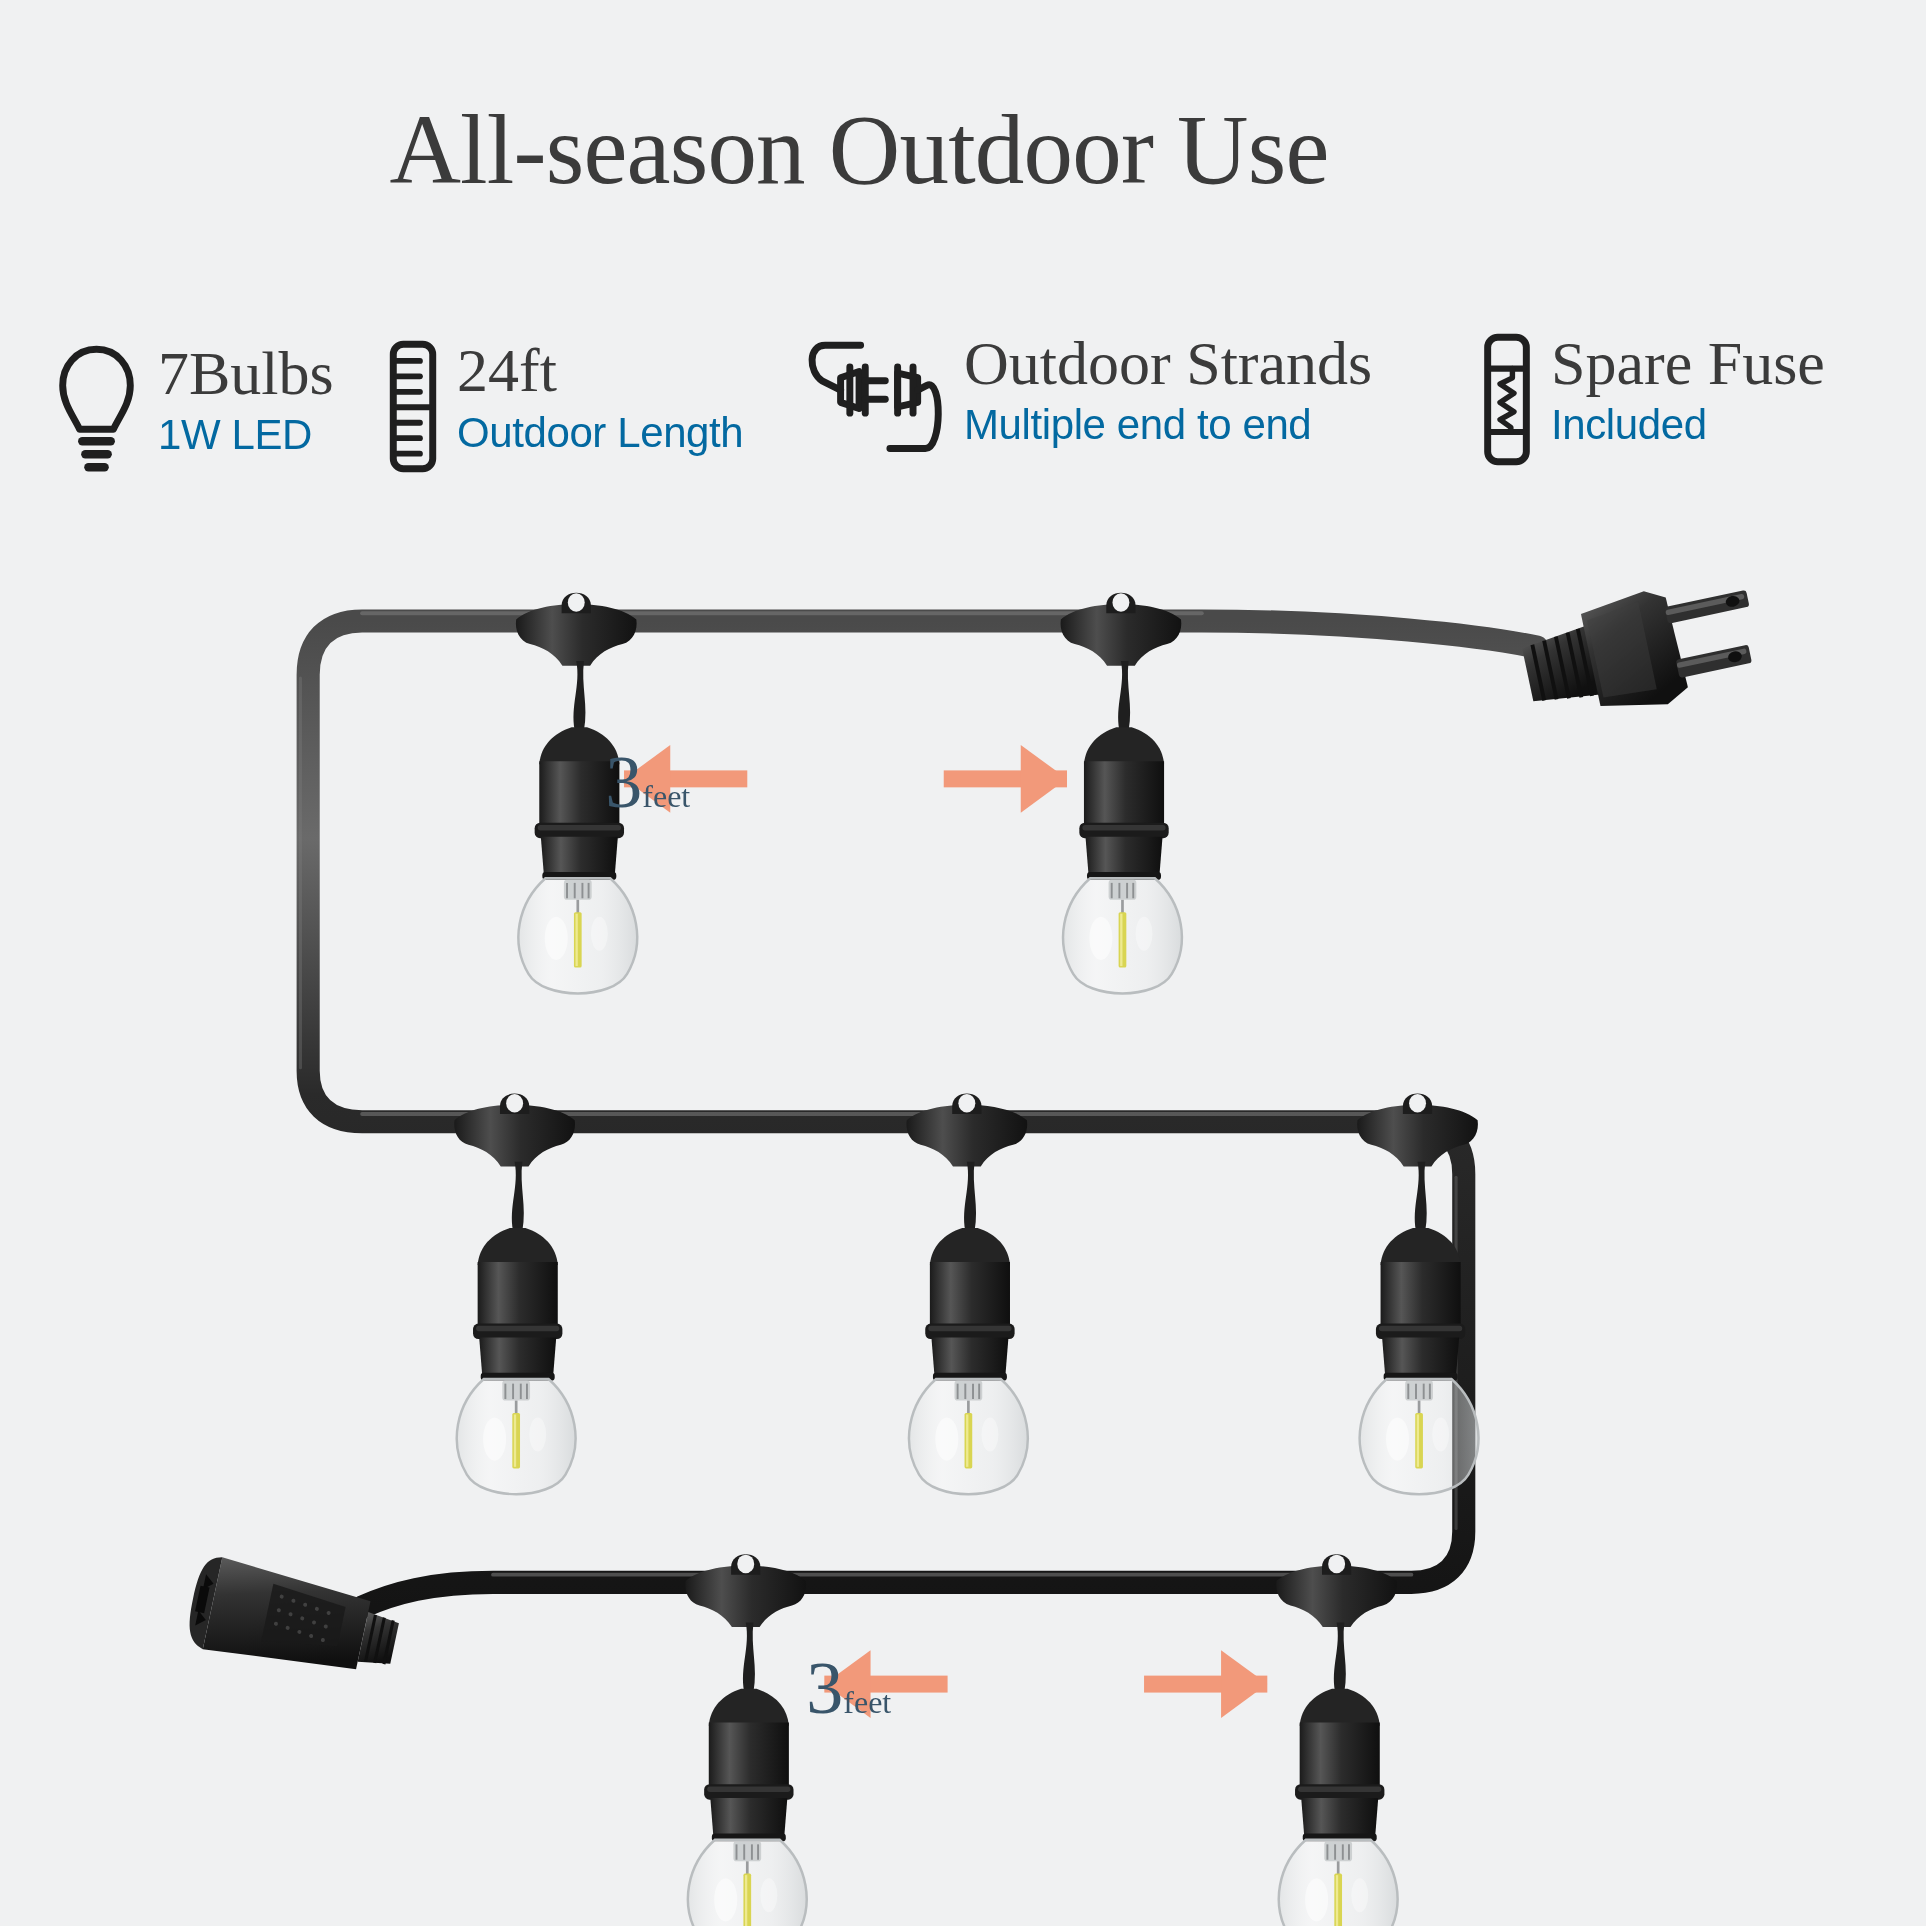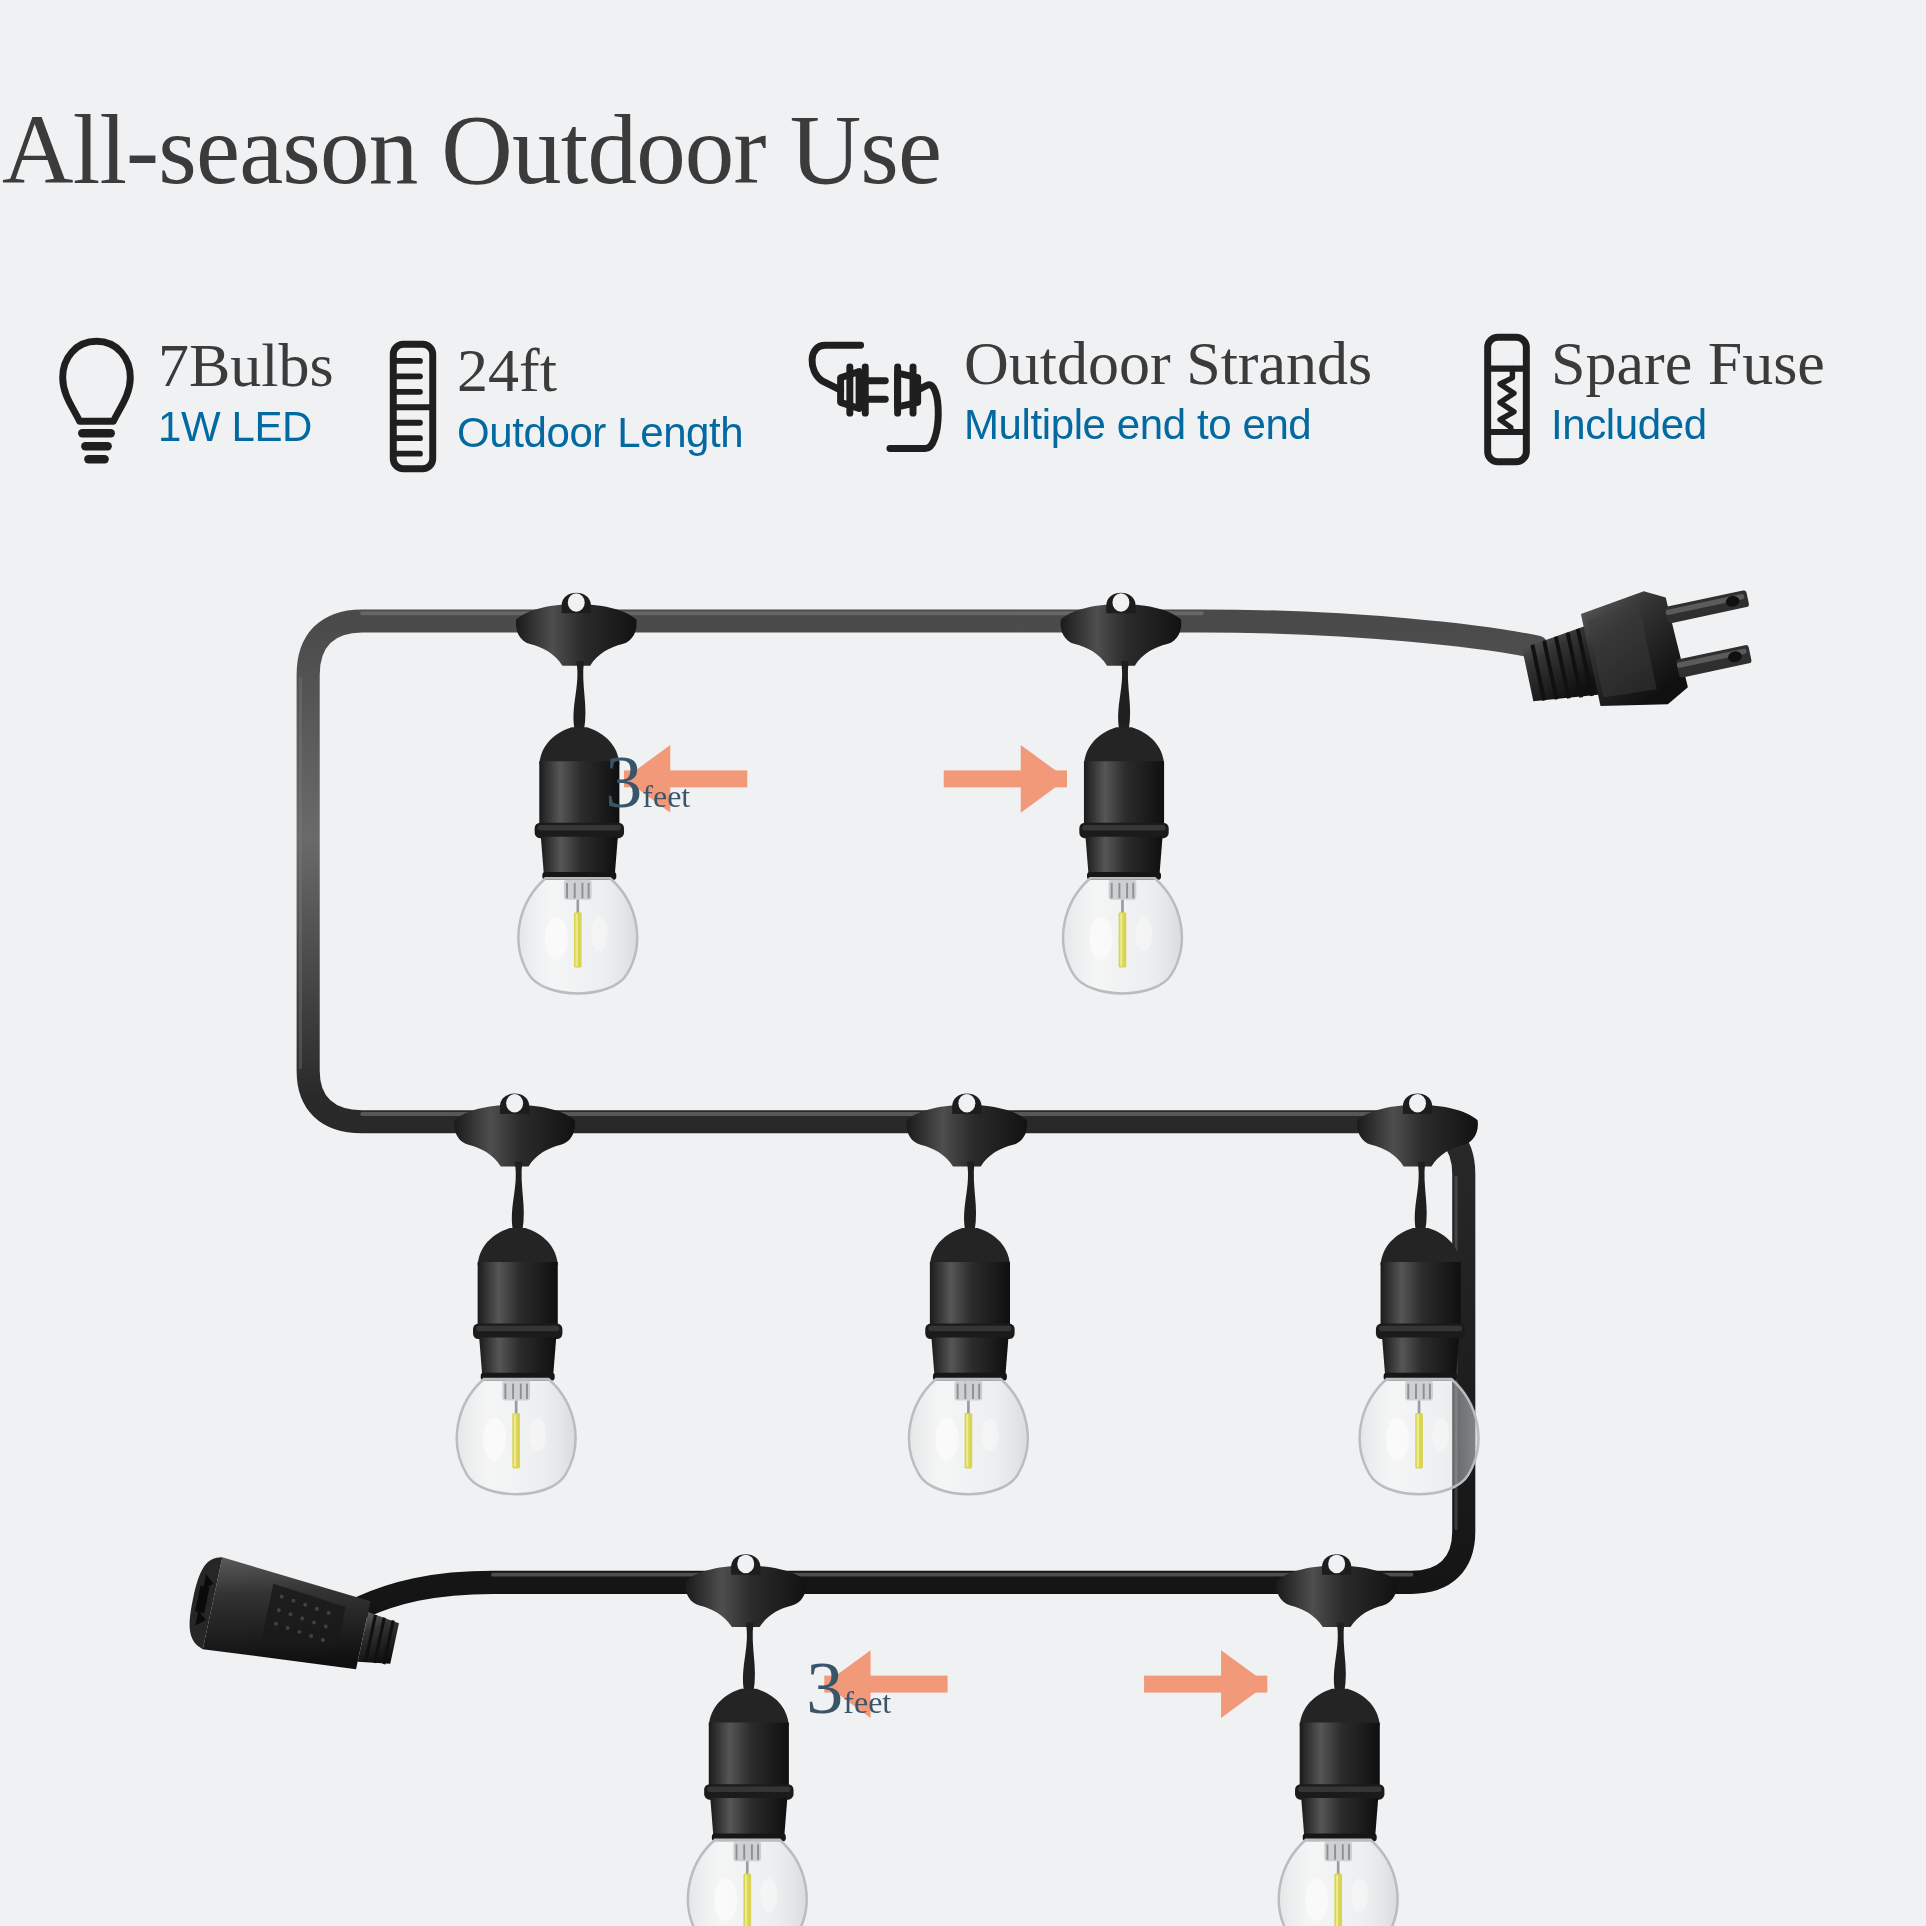--- a/index.html
+++ b/index.html
@@ -13,22 +13,23 @@
     height: 1926px;
     background: #f0f1f2;
     overflow: hidden;
     font-family: "Liberation Sans", sans-serif;
   }
 
   
   #title {
     position: absolute;
     top: 100px;
-    left: 2px;
+    left: 12px;
     width: 1694px;
+    text-align: center;
     font-family: "Liberation Serif", serif;
     font-size: 99px;
     line-height: 1.0;
     color: #3b3b3b;
     letter-spacing: -0.8px;
     font-weight: 400;
   }
 
   
   #features {
@@ -63,21 +64,21 @@
   .feat-sub {
     font-family: "Liberation Sans", sans-serif;
     font-size: 42px;
     line-height: 1.12;
     color: #0369a1;
     white-space: nowrap;
     margin-top: 7.7px;
     letter-spacing: -0.4px;
   }
 
-  #feature-0 { left: 55px;   top: 4px; }
+  #feature-0 { left: 55px;   top: 12px; }
   #feature-1 { left: 389px;  top: 9.2px; }
   #feature-2 { left: 805px; top: 1.5px;  }
   #feature-3 { left: 1483px; top: 1.5px;  }
 
   
   #diagram {
     position: absolute;
     top: 0;
     left: 0;
     width: 1926px;

